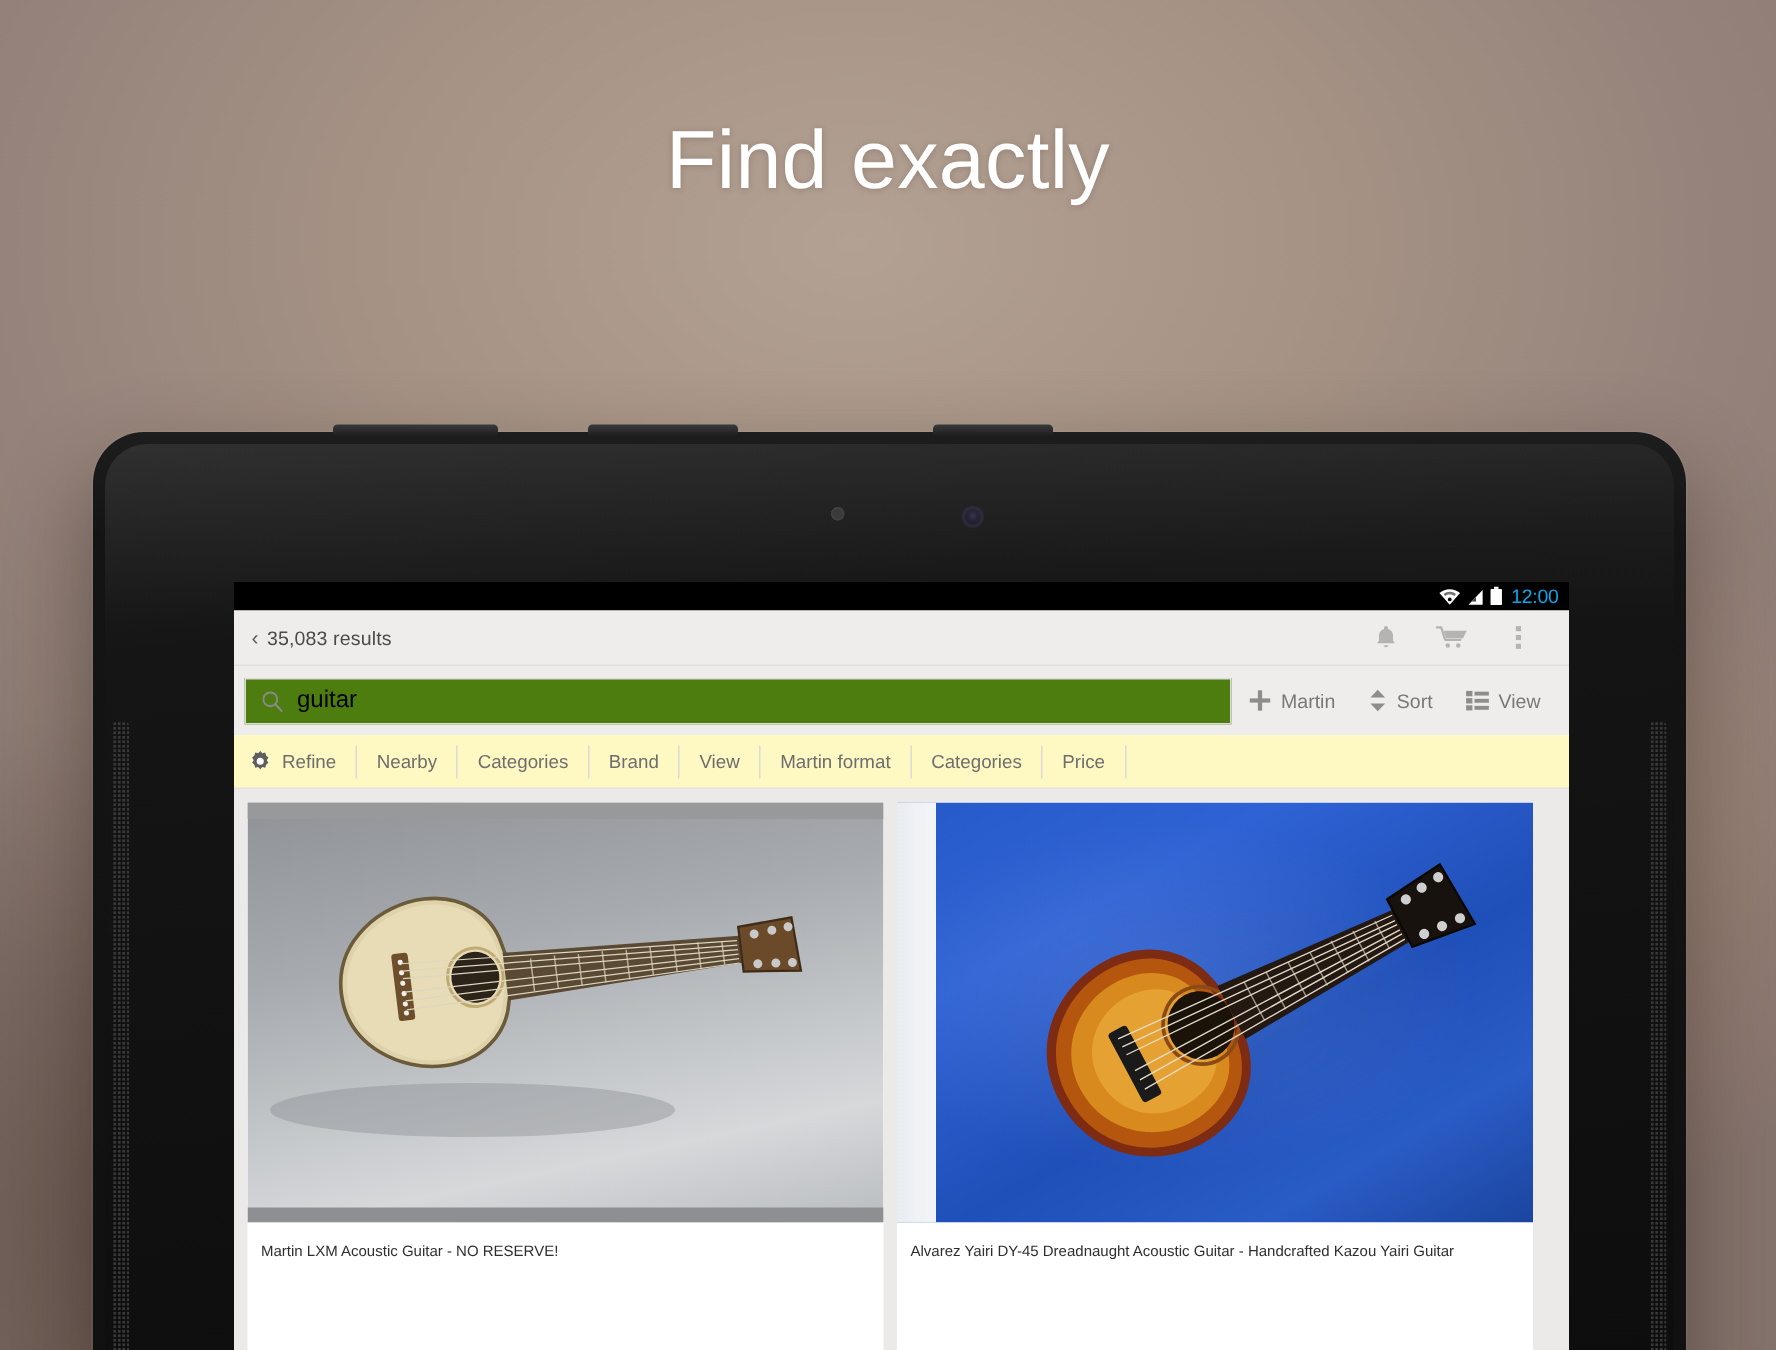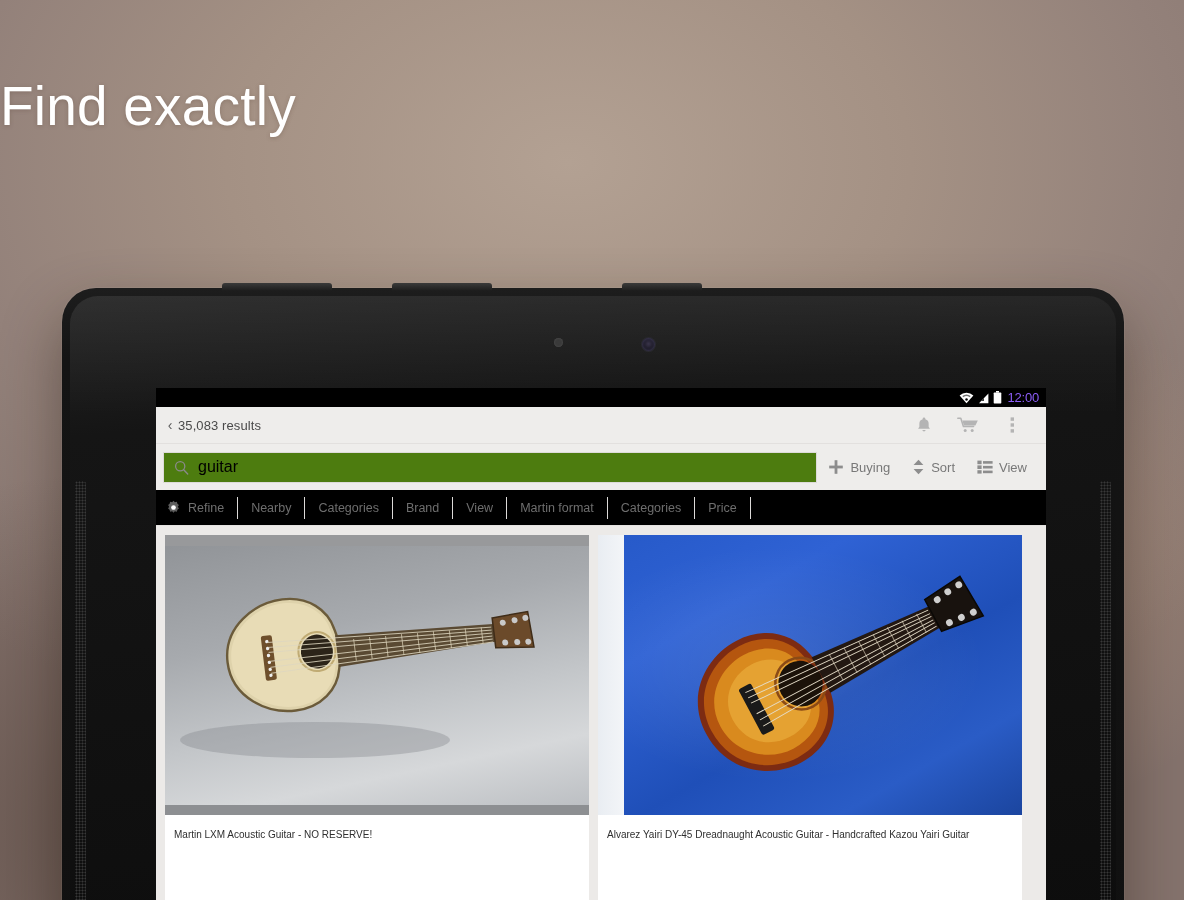--- a/index.html
+++ b/index.html
@@ -26,21 +26,21 @@
   #bg-dark {
     position: absolute; inset: 0;
     background: radial-gradient(ellipse 700px 500px at 12% 92%, rgba(60,44,36,0.40) 0%, rgba(60,44,36,0) 72%);
     pointer-events: none;
   }
 
   
   #headline {
     position: absolute;
     top: 74px; left: 0; width: 1184px;
-    text-align: left;
+    text-align: center;
     color: #ffffff;
     font-size: 55px;
     font-weight: 300;
     line-height: 65px;
     letter-spacing: 0.2px;
     text-shadow: 0 1px 4px rgba(90,66,54,0.30);
   }
 
   
   #tablet {
@@ -120,21 +120,21 @@
     height: 19px;
     background: #000000;
     display: flex;
     align-items: center;
     justify-content: flex-end;
     padding-right: 7px;
     gap: 4px;
   }
   #statusbar .sicon { display: block; }
   #clock {
-    color: #8b5cf6;
+    color: #0ea5e9;
     font-size: 13px;
     line-height: 13px;
     letter-spacing: -0.2px;
     margin-left: 1px;
   }
 
   
   #appbar {
     height: 37px;
     background: #eeedeb;
@@ -183,21 +183,21 @@
     cursor: default;
   }
   .action-btn .lbl {
     color: #787878;
     font-size: 13px;
   }
 
   
   #filterrow {
     height: 36px;
-    background: #000000;
+    background: #fef9c3;
     display: flex;
     align-items: center;
     padding-left: 10px;
     border-bottom: 1px solid #e4e2e0;
   }
   .chip {
     display: flex; align-items: center; gap: 7px;
     padding: 0 13px;
     height: 22px;
     border-right: 1px solid #dcdad8;
@@ -331,21 +331,21 @@
               <line x1="9.7" y1="9.7" x2="13.7" y2="13.9" stroke="#8a8a8a" stroke-width="1.4" stroke-linecap="round"></line>
             </svg>
             <span title="Search">guitar</span>
           </div>
 
           <div class="action-btn">
             <svg width="16" height="16" viewBox="0 0 16 16">
               <rect x="6.6" y="1.2" width="2.8" height="13.6" fill="#8d8d8d"></rect>
               <rect x="1.2" y="6.6" width="13.6" height="2.8" fill="#8d8d8d"></rect>
             </svg>
-            <span class="lbl">Buying</span>
+            <span class="lbl">Martin</span>
           </div>
 
           <div class="action-btn">
             <svg width="13" height="16" viewBox="0 0 13 16">
               <path d="M6.5 0.8 L11.4 6.0 H1.6 Z" fill="#8d8d8d"></path>
               <path d="M6.5 15.2 L1.6 10.0 H11.4 Z" fill="#8d8d8d"></path>
             </svg>
             <span class="lbl">Sort</span>
           </div>
 

